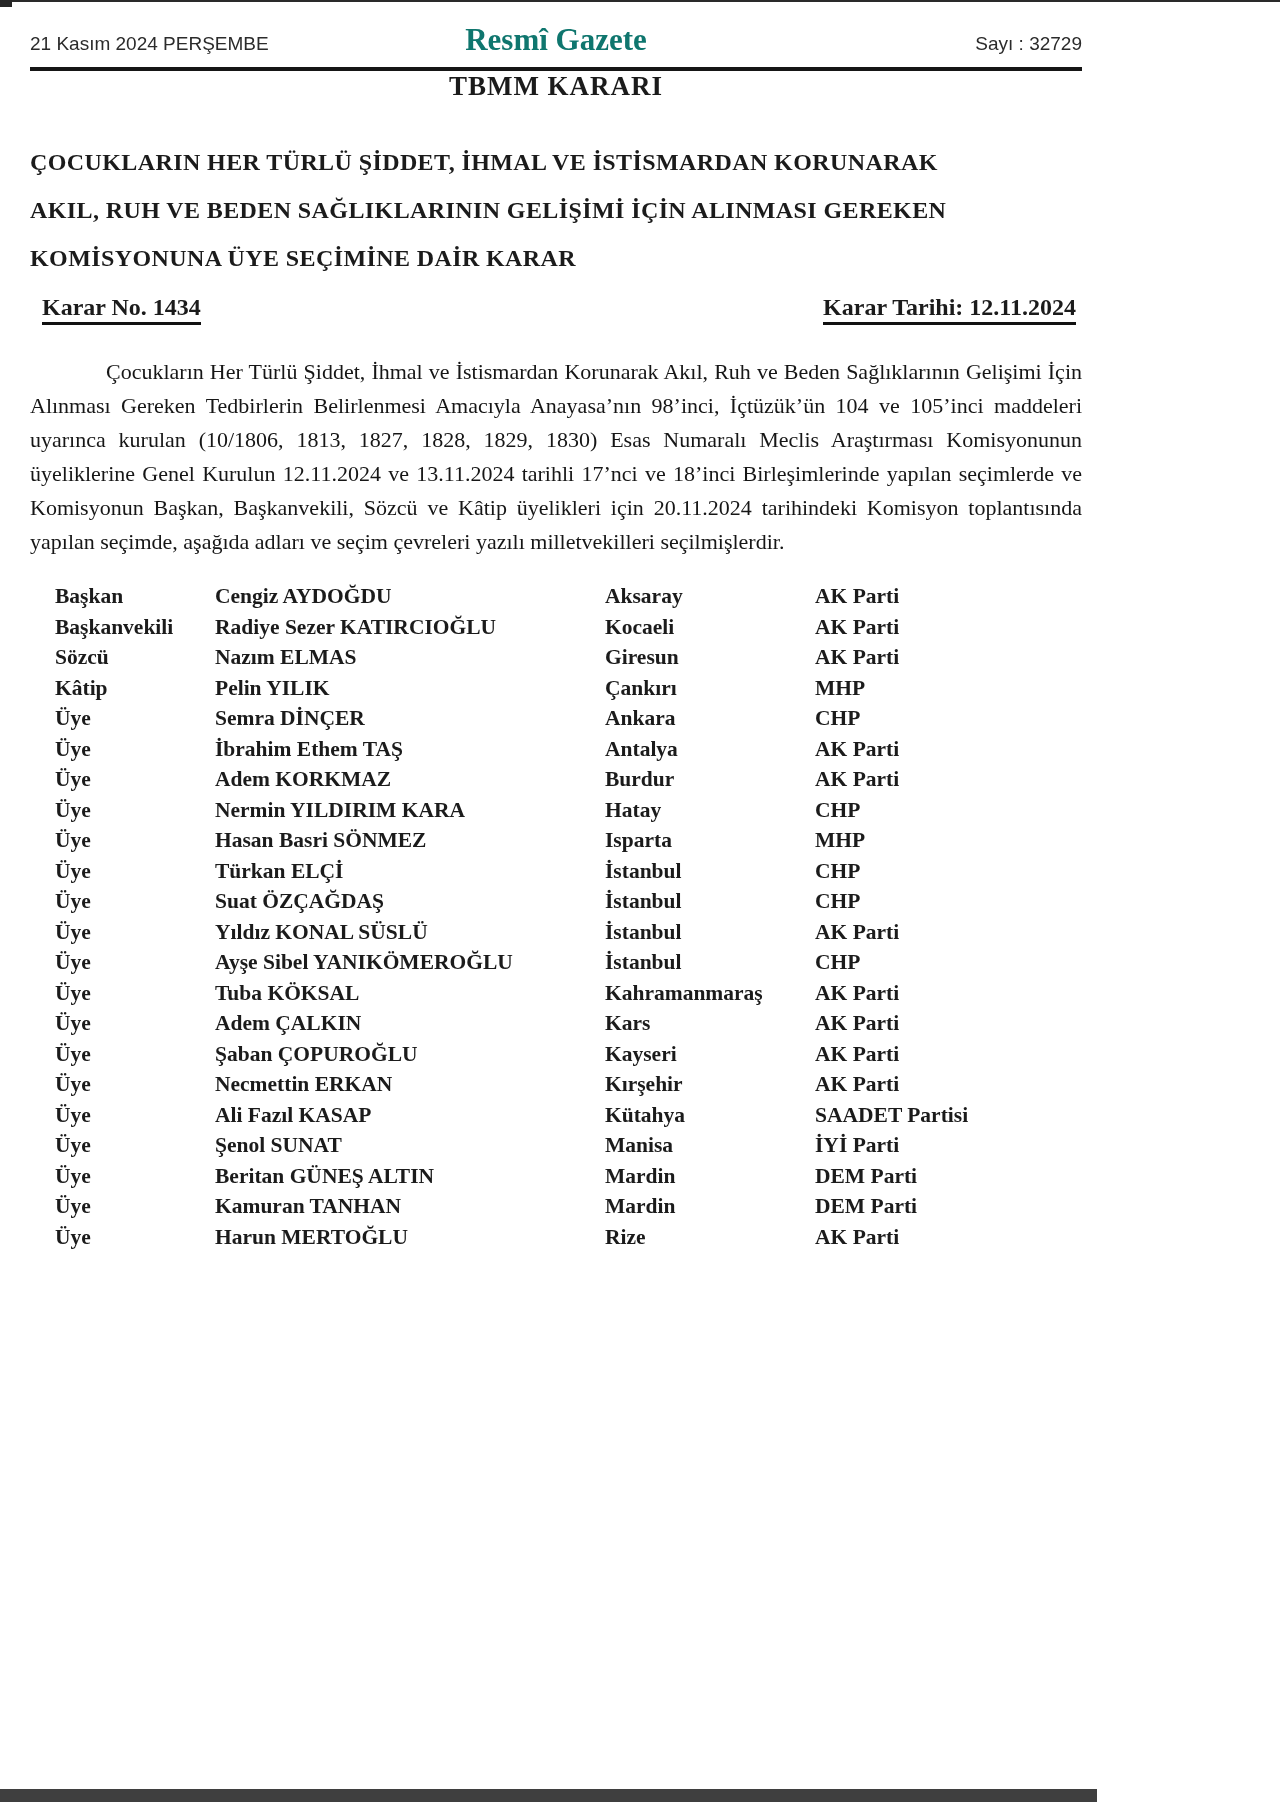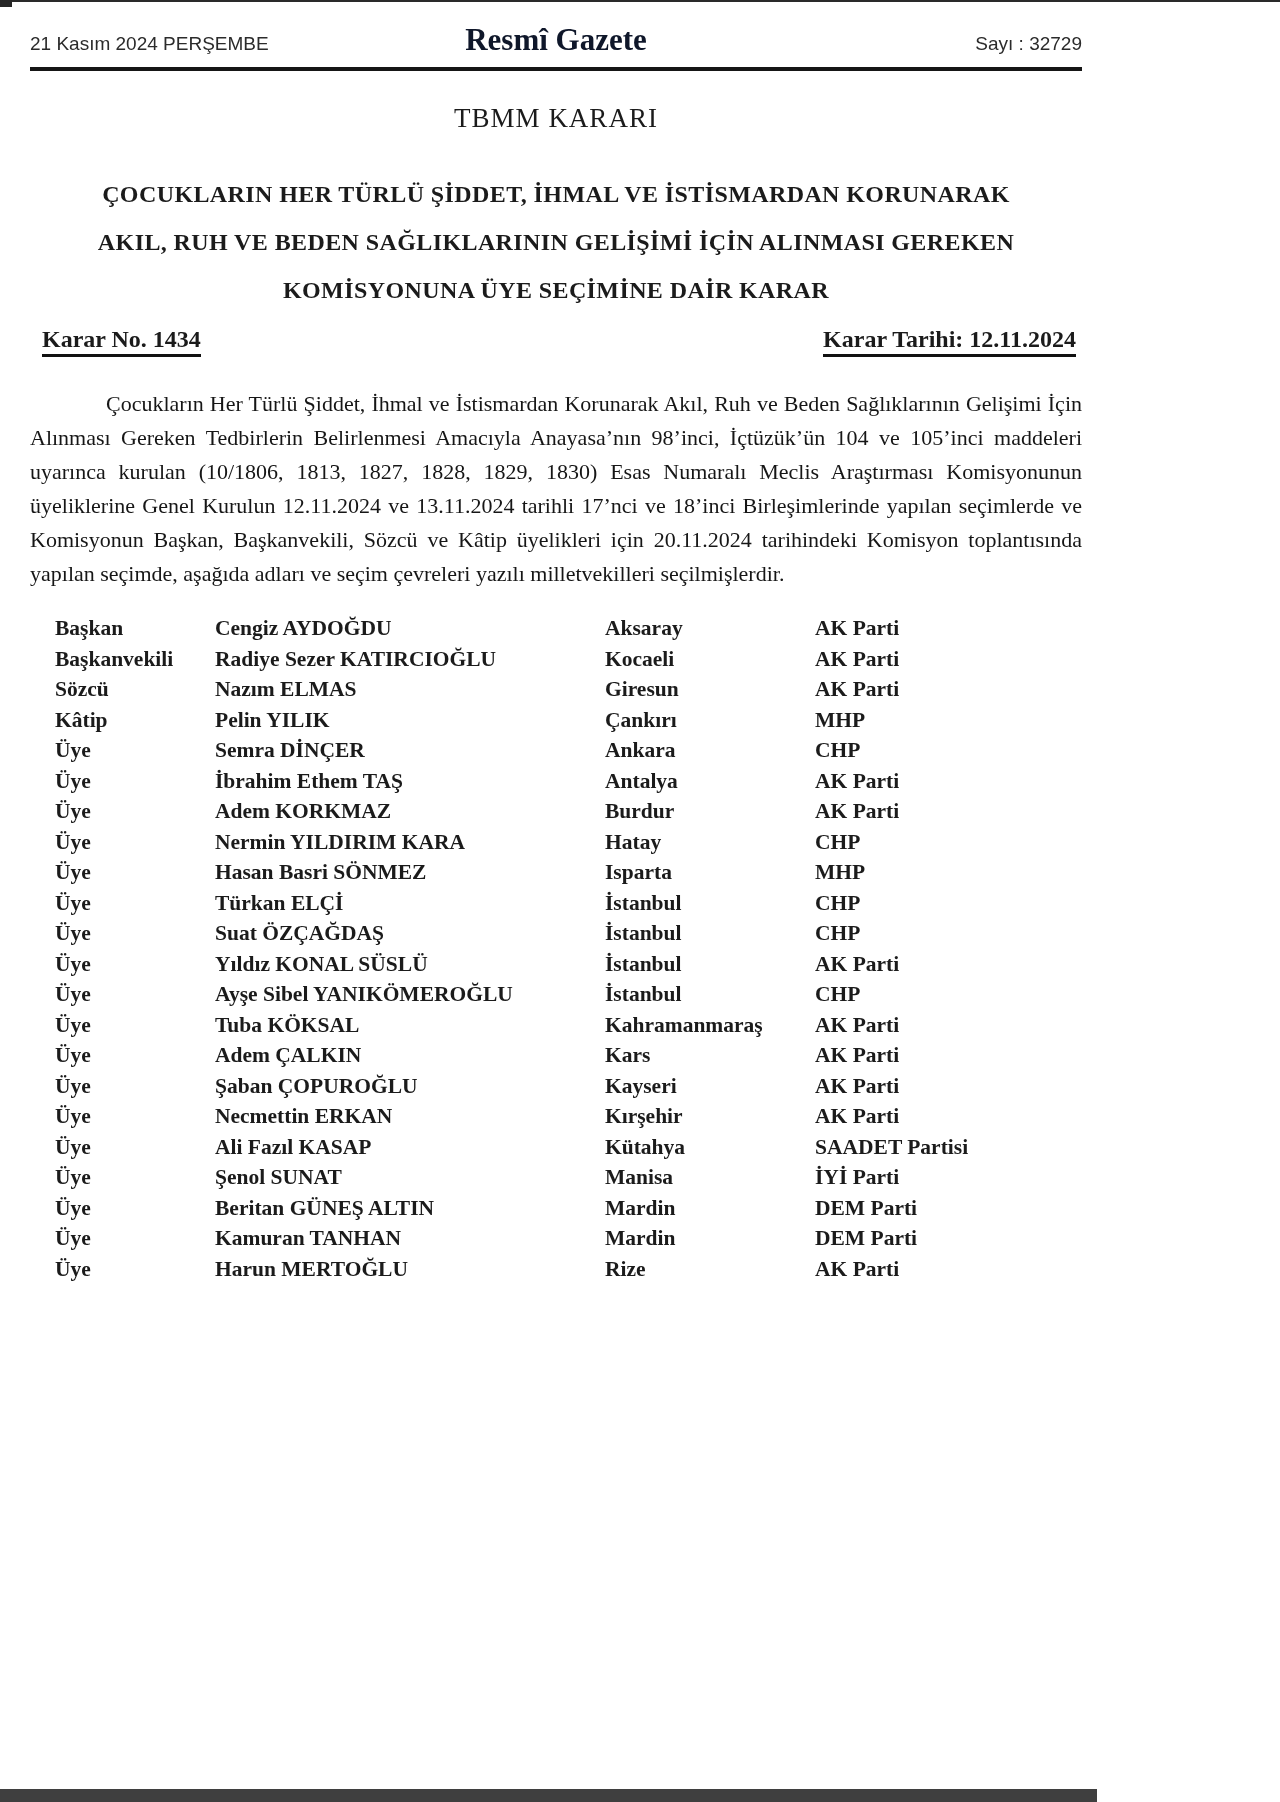--- a/index.html
+++ b/index.html
@@ -37,44 +37,43 @@
   .masthead-date {
     font-family: "Liberation Sans", sans-serif;
     font-size: 19px; color: #2b2b2b;
     justify-self: start;
     margin-top: 6px;
   }
   .masthead-title {
     font-family: "Liberation Serif", "DejaVu Serif", serif;
     font-weight: bold;
     font-size: 31px;
-    color: #0f172a;
+    color: #0f766e;
     justify-self: center;
     line-height: 1;
   }
   .masthead-issue {
     font-family: "Liberation Sans", sans-serif;
     font-size: 19px; color: #2b2b2b;
     justify-self: end;
   }
   .masthead-rule {
     margin-top: 12px;
     border-bottom: 4px solid #161616;
   }
   
   .kind-title {
-    margin-top: 32px;
     text-align: center;
-    font-weight: normal;
+    font-weight: bold;
     font-size: 27px;
     letter-spacing: 1px;
   }
   .headline {
     margin-top: 36px;
-    text-align: center;
+    text-align: left;
     font-weight: bold;
     font-size: 24px;
   }
   .headline .hl-line {
     line-height: 48px;
     letter-spacing: 0.4px;
   }
   .meta-row {
     margin-top: 12px;
     display: flex;

